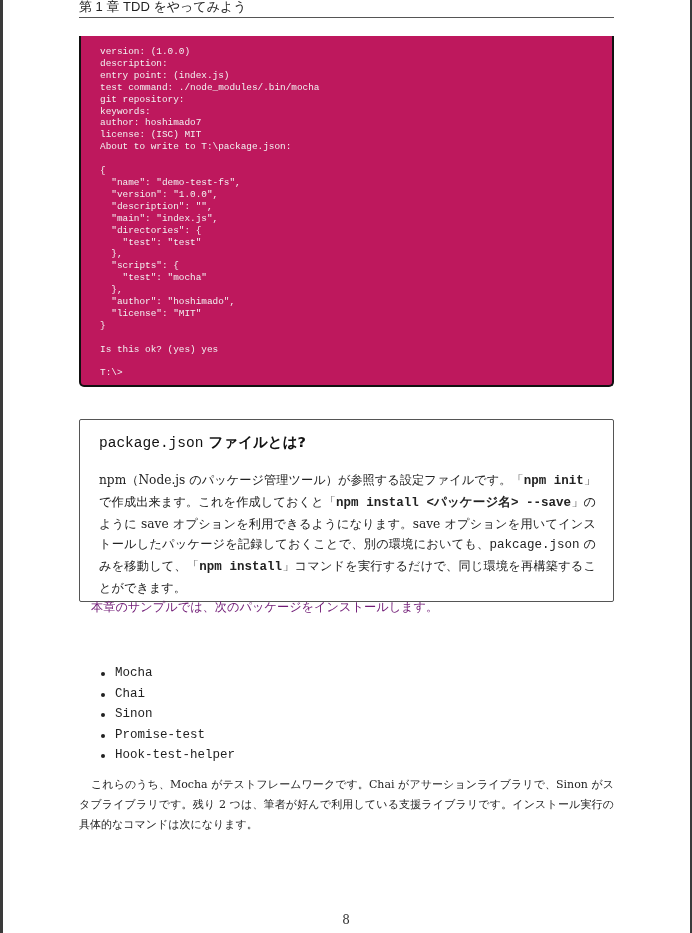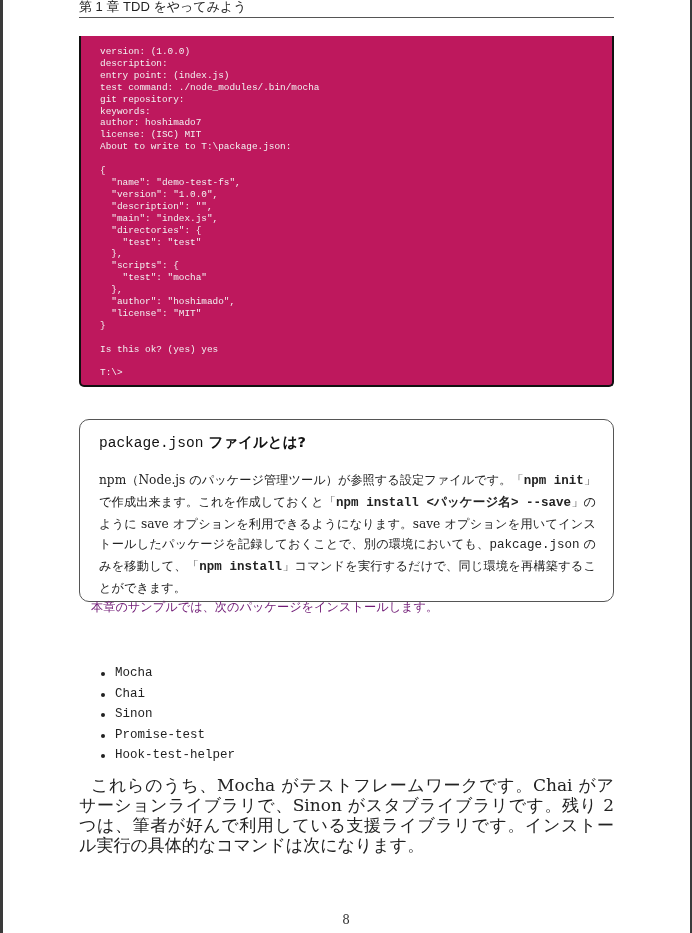--- a/index.html
+++ b/index.html
@@ -26,21 +26,21 @@
       box-sizing: border-box;
     }
     .terminal pre {
       margin: 0; position: absolute; left: 19px; top: 10px;
       font-family: "Liberation Mono", monospace; font-size: 9.4px; line-height: 11.9px;
       color: #f2f2f2; white-space: pre;
     }
 
     .callout {
       position: absolute; left: 79px; top: 419px; width: 535px; height: 183px;
-      border: 1.6px solid #555; border-radius: 10px; box-sizing: border-box; background: #fff;
+      border: 1.6px solid #555; border-radius: 2px; box-sizing: border-box; background: #fff;
     }
     .callout-title {
       position: absolute; left: 19px; top: 13px; font-size: 14.5px; color: #111;
       font-family: "DejaVu Sans", sans-serif; font-weight: bold;
     }
     .callout-title .mono { font-family: "Liberation Mono", monospace; font-weight: normal; font-size: 14.5px; }
     .callout-body {
       position: absolute; left: 19px; top: 50px; width: 497px;
       font-size: 12.2px; line-height: 20.8px; color: #222; text-align: justify;
     }
@@ -54,21 +54,21 @@
       position: absolute; left: 100px; top: 663px; margin: 0; padding: 0; list-style: none; font-family: Liberation Mono, monospace;
     }
     .pkg-list li {
       height: 20.5px; font-size: 12.5px; line-height: 20.5px; color: #222; position: relative; padding-left: 15px;
     }
     .pkg-list li .bullet {
       position: absolute; left: 1px; top: 9px; width: 4px; height: 4px; background: #222; border-radius: 50%;
     }
     .para {
       position: absolute; left: 79px; top: 775px; width: 535px;
-      font-size: 17px; line-height: 20px; color: #222; text-indent: 12px; text-align: justify;
+      font-size: 11px; line-height: 20px; color: #222; text-indent: 12px; text-align: justify;
     }
     .page-number {
       position: absolute; left: 0; width: 692px; top: 913px; text-align: center; font-size: 12px; color: #333;
     }
   </style>
 </head>
 <body>
 
 <div class="edge-left"></div>
 <div class="edge-right"></div>

